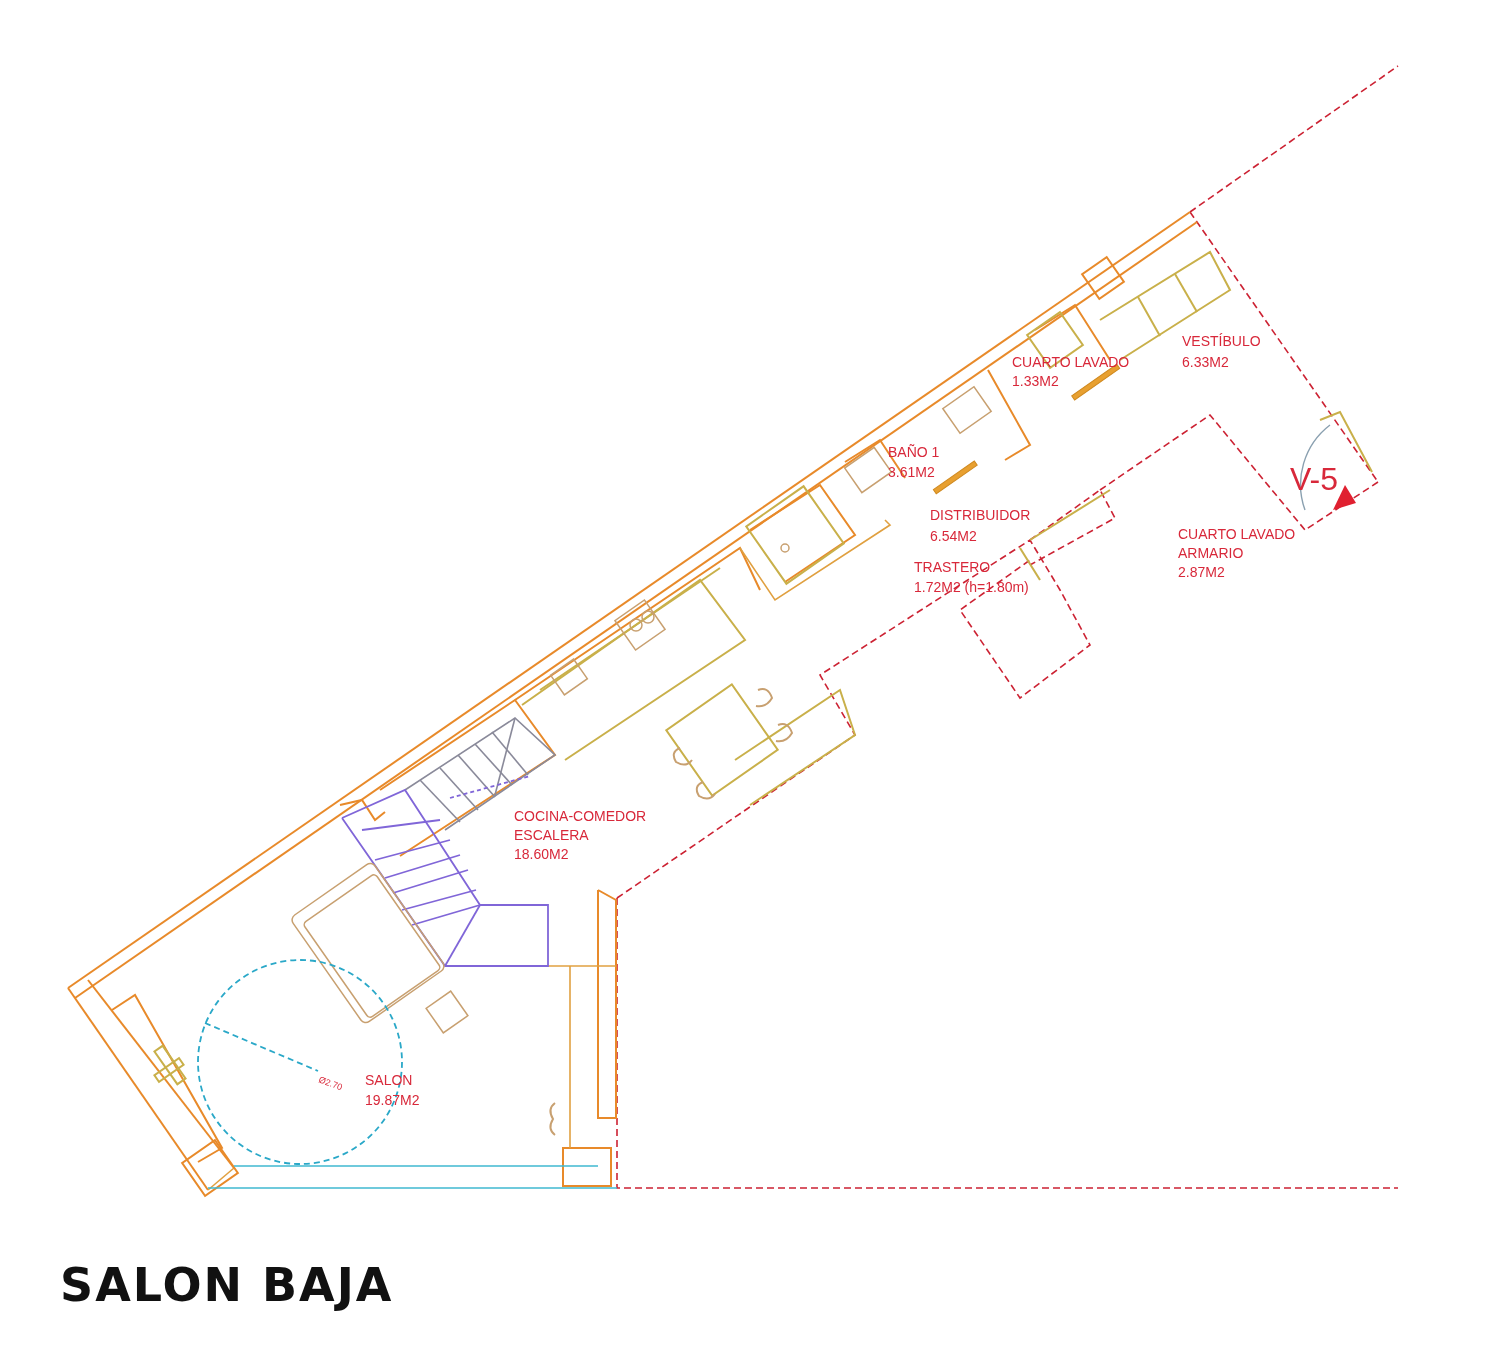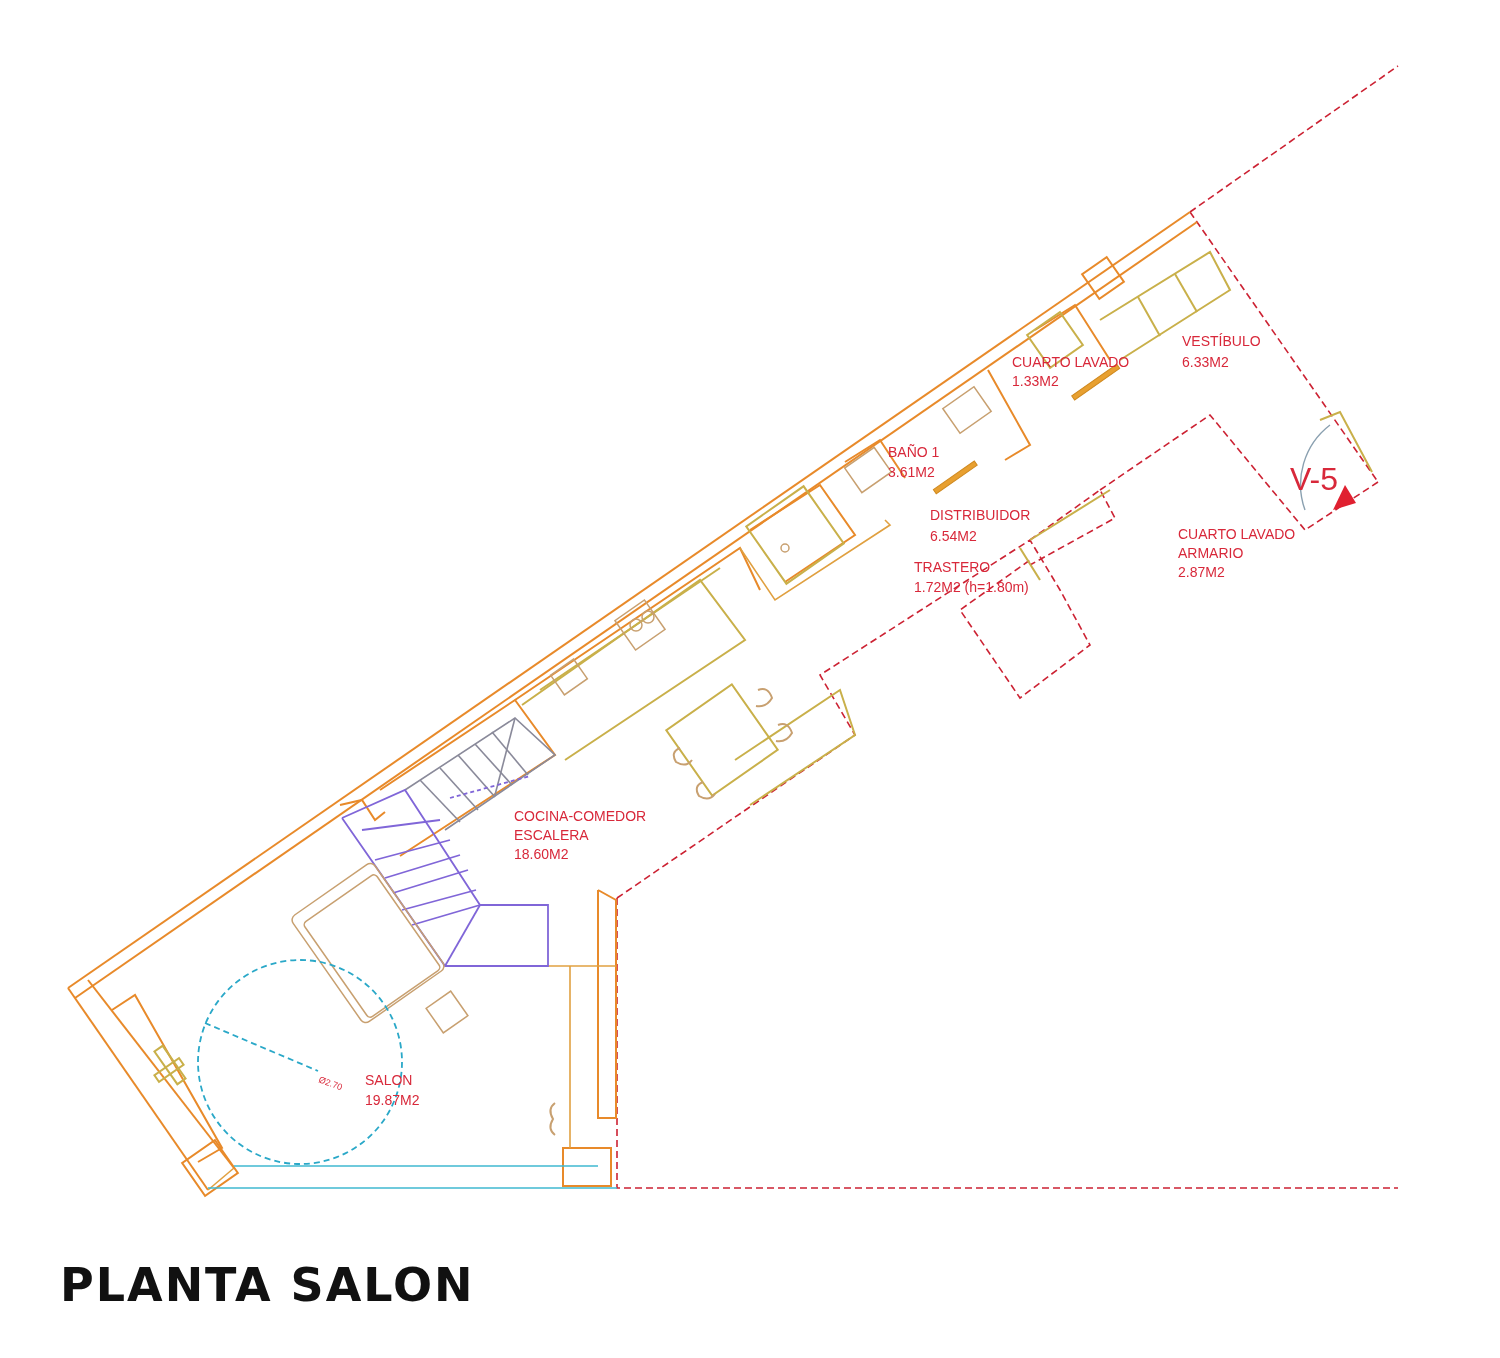--- a/index.html
+++ b/index.html
@@ -164,13 +164,13 @@
 
     <text class="room-label" x="514" y="821">COCINA-COMEDOR</text>
     <text class="room-label" x="514" y="840">ESCALERA</text>
     <text class="room-label" x="514" y="859">18.60M2</text>
 
     <text class="room-label" x="365" y="1085">SALON</text>
     <text class="room-label" x="365" y="1105">19.87M2</text>
   </g>
 </svg>
 
-<div class="title">PLANTA SALON</div>
+<div class="title">SALON BAJA</div>
 
 </body></html>

